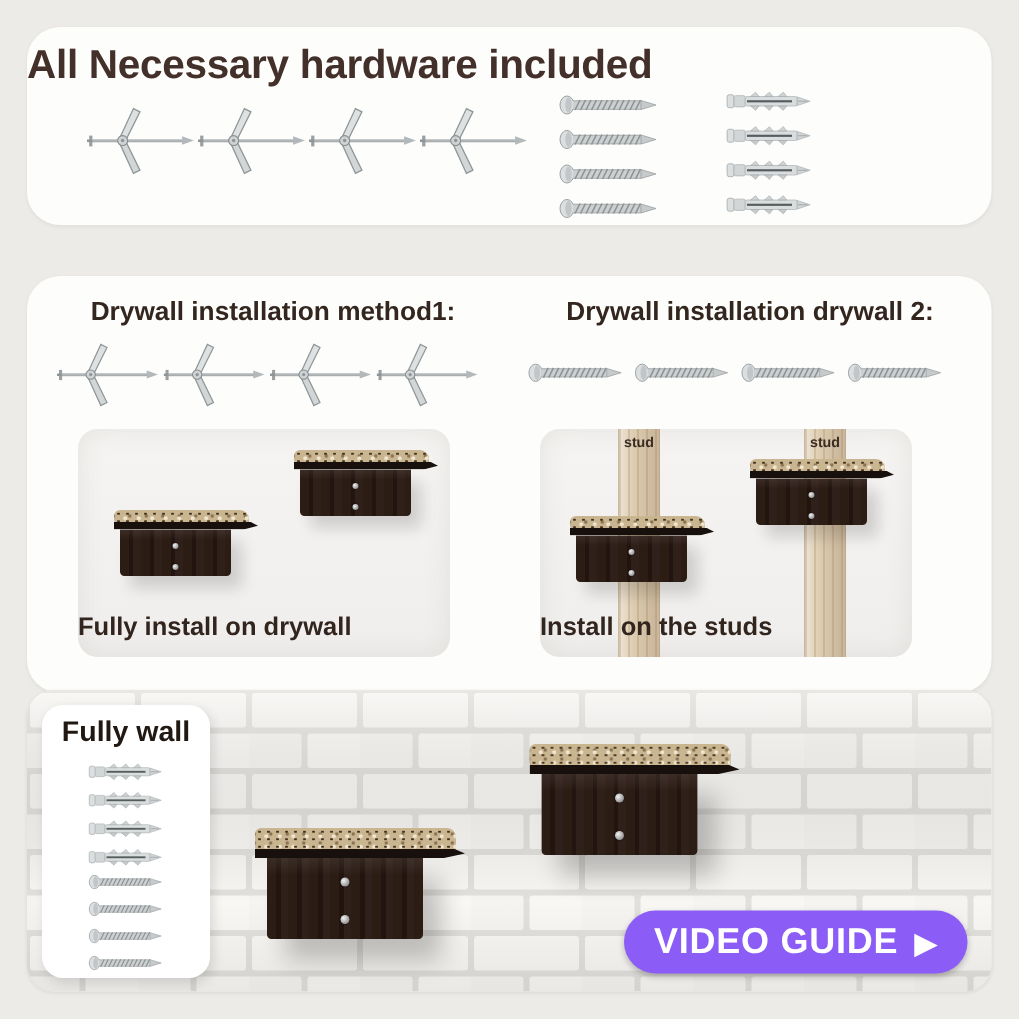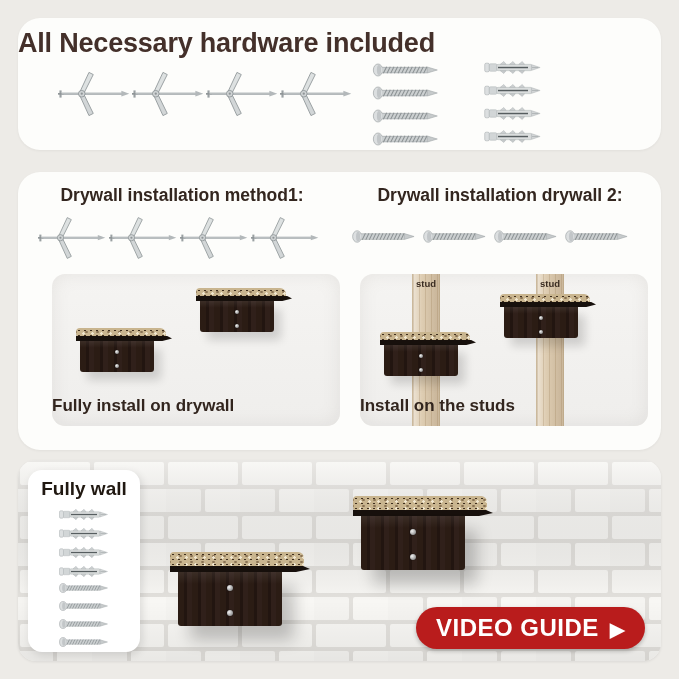--- a/index.html
+++ b/index.html
@@ -29,34 +29,34 @@
   .bolt-row.top{left:40px;top:48px;}
   .hw{display:block;}
   .bolt-svg{width:72px;height:56px;}
   .col{position:absolute;display:flex;flex-direction:column;}
   .col-screws-top{left:350px;top:44px;gap:7px;}
   .screw-svg{width:76px;height:16px;}
   .col-anchors-top{left:458px;top:42px;gap:8px;}
   .anchor-svg{width:74px;height:15px;}
 
   
-  .card-mid{left:18px;top:172px;width:643px;height:278px;}
+  .card-mid{left:18px;top:184px;width:643px;height:278px;}
   .method-title{
     position:absolute;top:13px;margin:0;
     font-size:17.5px;font-weight:bold;color:#33261f;
     text-align:center;
   }
   .method1-title{left:18px;width:292px;}
   .method2-title{left:332px;width:300px;}
   .bolt-row.mid{left:20px;top:40px;gap:3px;}
   .bolt-svg.sm2{width:68px;height:52px;}
   .screw-row{position:absolute;left:334px;top:56px;display:flex;gap:7px;}
   .screw-svg.sm2{width:64px;height:17px;}
   .panel{
-    position:absolute;top:102px;width:288px;height:152px;
+    position:absolute;top:102px;width:248px;height:152px;
     border-radius:13px;
     background:linear-gradient(180deg,#f5f4f2,#efeeec);
     box-shadow:inset 0 0 18px rgba(120,115,105,0.12);
     overflow:hidden;
   }
   .panel-left{left:34px;}
   .panel-right{left:342px;}
   .panel-caption{
     position:absolute;left:0;right:0;bottom:10px;
     text-align:left;font-size:17px;font-weight:bold;color:#32251e;
@@ -148,21 +148,21 @@
     font-size:19px;font-weight:bold;color:#201811;
   }
   .col-anchors-bottom{left:22px;top:38px;gap:6px;}
   .anchor-svg.sm3{width:68px;height:13px;}
   .col-screws-bottom{left:22px;top:112px;gap:6px;}
   .screw-svg.sm3{width:68px;height:12px;}
   .section-bottom .shelf-wall-left{left:152px;top:92px;}
   .section-bottom .shelf-wall-right{left:335px;top:36px;}
   .video-btn{
     position:absolute;right:16px;bottom:12px;height:42px;
-    background:#b91c1c;border:none;border-radius:23px;
+    background:#8b5cf6;border:none;border-radius:23px;
     color:#ffffff;display:flex;align-items:center;gap:11px;
     padding:0 20px;font-family:"Liberation Sans", sans-serif;
     font-size:24px;font-weight:bold;letter-spacing:0.5px;
     cursor:pointer;z-index:6;
     box-shadow:0 2px 4px rgba(0,0,0,0.25);
   }
   .video-btn .play{font-size:19px;line-height:1;transform:translateY(1px);}
   .hidden-defs{position:absolute;width:0;height:0;overflow:hidden;}
 </style>
 </head>

